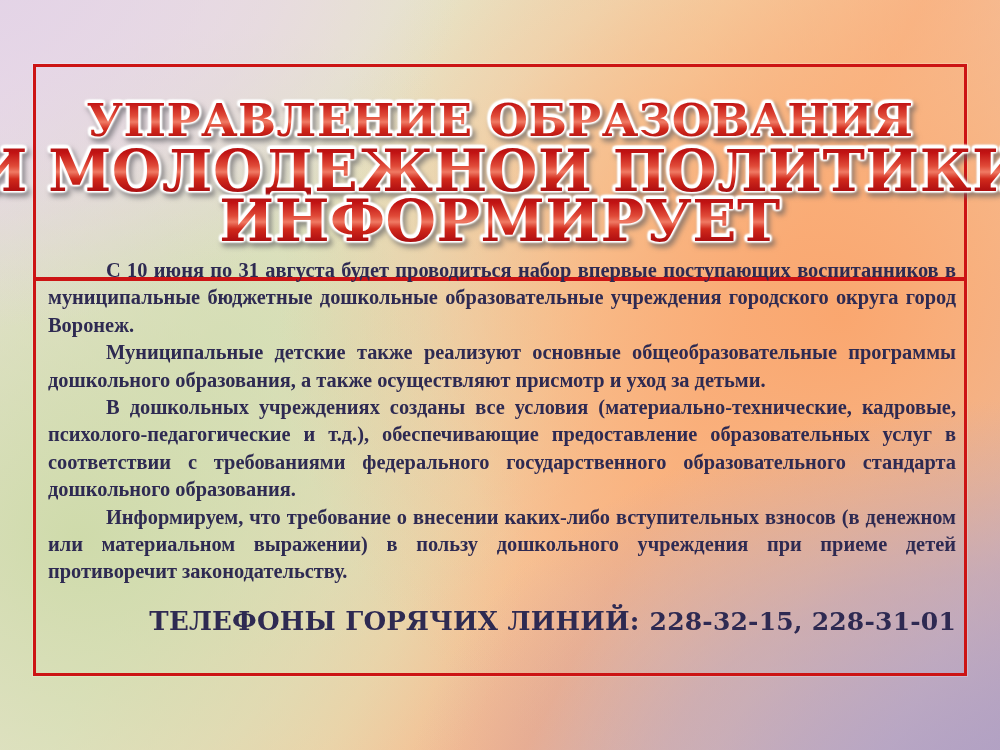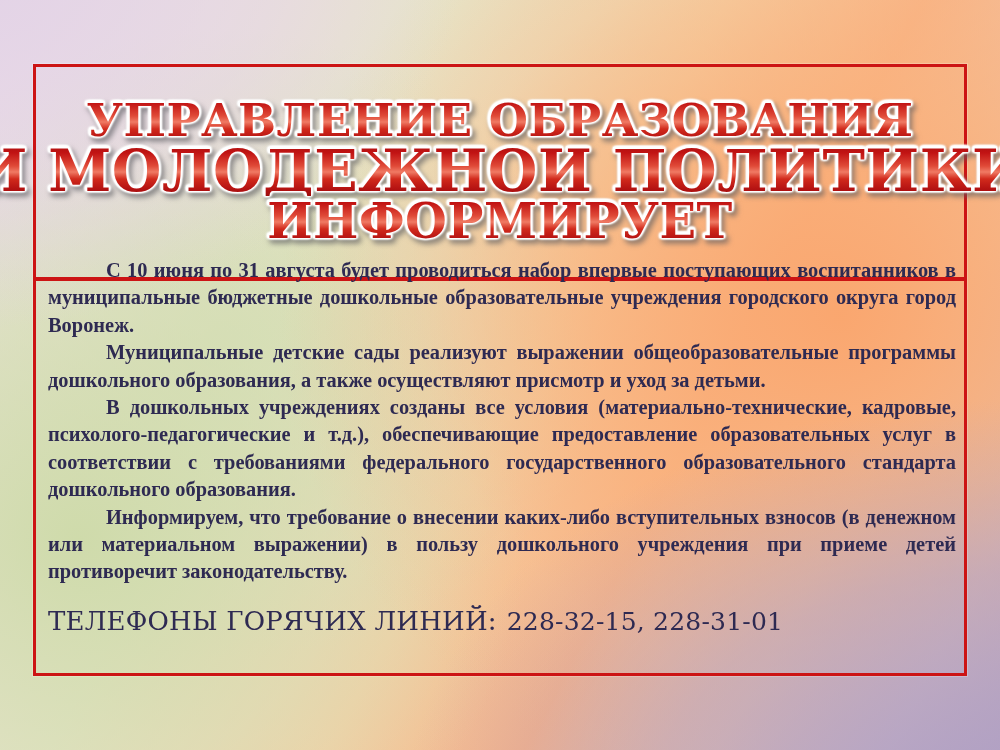--- a/index.html
+++ b/index.html
@@ -96,21 +96,21 @@
     filter:
       drop-shadow(0 0 1.1px #ffffff)
       drop-shadow(0 0 1.1px #ffffff)
       drop-shadow(1.2px 0 0.6px #ffffff)
       drop-shadow(-1.2px 0 0.6px #ffffff)
       drop-shadow(0 -1.2px 0.6px #ffffff)
       drop-shadow(3px 4px 2.4px rgba(90,90,95,0.62));
   }
   .title-line.l1 { font-size: 45px; }
   .title-line.l2 { font-size: 57px; }
-  .title-line.l3 { font-size: 48px; text-decoration: underline; }
+  .title-line.l3 { font-size: 58px; text-decoration: underline; }
 
   
   #body-area {
     position: absolute;
     left: 0;
     top: 178px;
     right: 0;
     bottom: 0;
     padding: 12px 8px 0 12px;
     box-sizing: border-box;
@@ -124,23 +124,23 @@
     text-align: justify;
     text-indent: 58px;
     margin: 0;
     -webkit-hyphens: none;
     hyphens: none;
   }
   .para + .para { margin-top: 0; }
 
   #hotline {
     margin-top: 20px;
-    text-align: left;
+    text-align: right;
     font-family: "DejaVu Serif", "Liberation Serif", serif;
-    font-weight: 400;
+    font-weight: 700;
     font-size: 26px;
     letter-spacing: 0.2px;
     color: #2e2a52;
     white-space: nowrap;
   }
   #hotline .label { margin-right: 10px; }
   #hotline .numbers { font-size: 25px; }
 </style>
 </head>
 <body>
@@ -150,21 +150,21 @@
   <div id="outer-frame">
 
     <div id="title-block">
       <div class="title-line l1">УПРАВЛЕНИЕ ОБРАЗОВАНИЯ</div>
       <div class="title-line l2">И МОЛОДЕЖНОЙ ПОЛИТИКИ</div>
       <div class="title-line l3">ИНФОРМИРУЕТ</div>
     </div>
 
     <div id="body-area">
       <p class="para">С 10 июня по 31 августа будет проводиться набор впервые поступающих воспитанников в муниципальные бюджетные дошкольные образовательные учреждения городского округа город Воронеж.</p>
-      <p class="para">Муниципальные детские сады реализуют выражении общеобразовательные программы дошкольного образования, а также осуществляют присмотр и уход за детьми.</p>
+      <p class="para">Муниципальные детские также реализуют основные общеобразовательные программы дошкольного образования, а также осуществляют присмотр и уход за детьми.</p>
       <p class="para">В дошкольных учреждениях созданы все условия (материально-технические, кадровые, психолого-педагогические и т.д.), обеспечивающие предоставление образовательных услуг в соответствии с требованиями федерального государственного образовательного стандарта дошкольного образования.</p>
       <p class="para">Информируем, что требование о внесении каких-либо вступительных взносов (в денежном или материальном выражении) в пользу дошкольного учреждения при приеме детей противоречит законодательству.</p>
 
       <div id="hotline">
         <span class="label">ТЕЛЕФОНЫ ГОРЯЧИХ ЛИНИЙ:</span><span class="numbers">228-32-15, 228-31-01</span>
       </div>
     </div>
 
   </div>
 </div>

